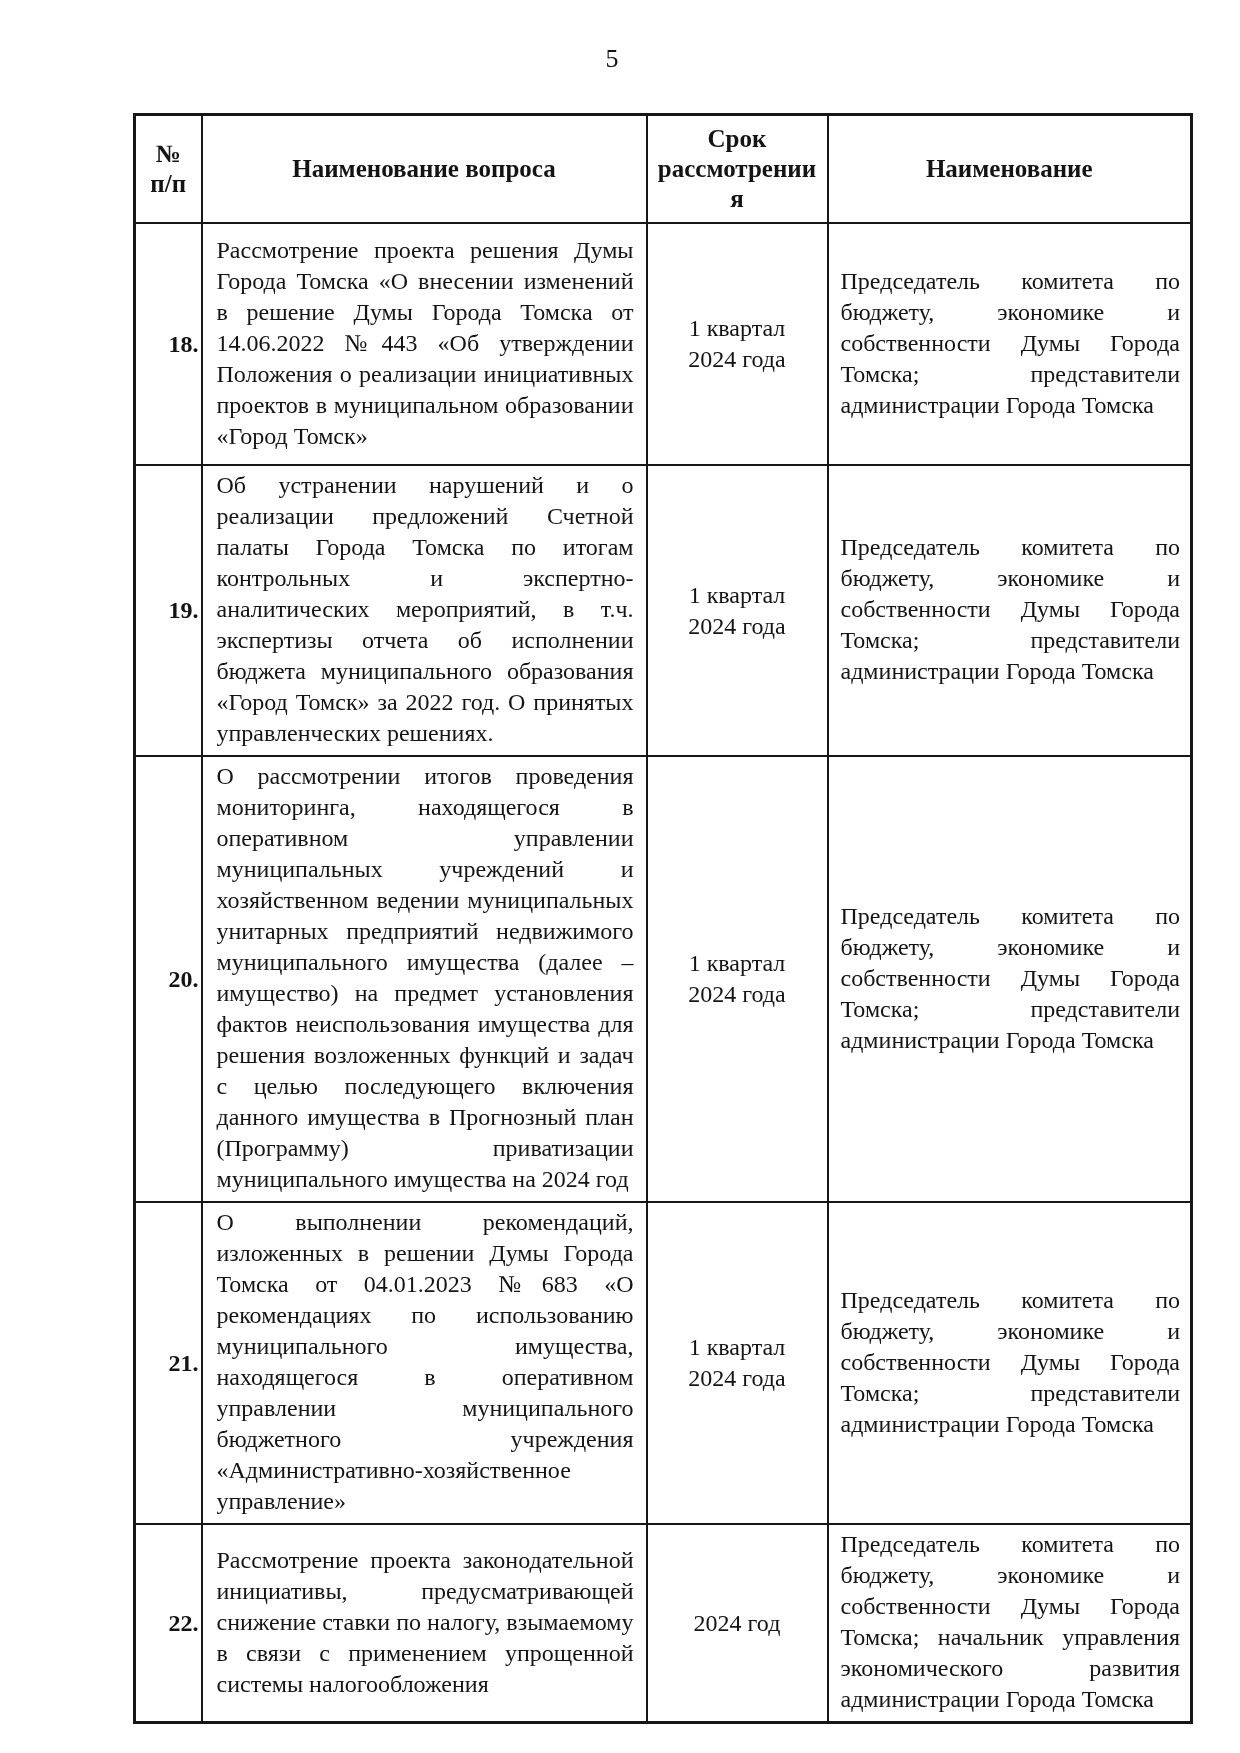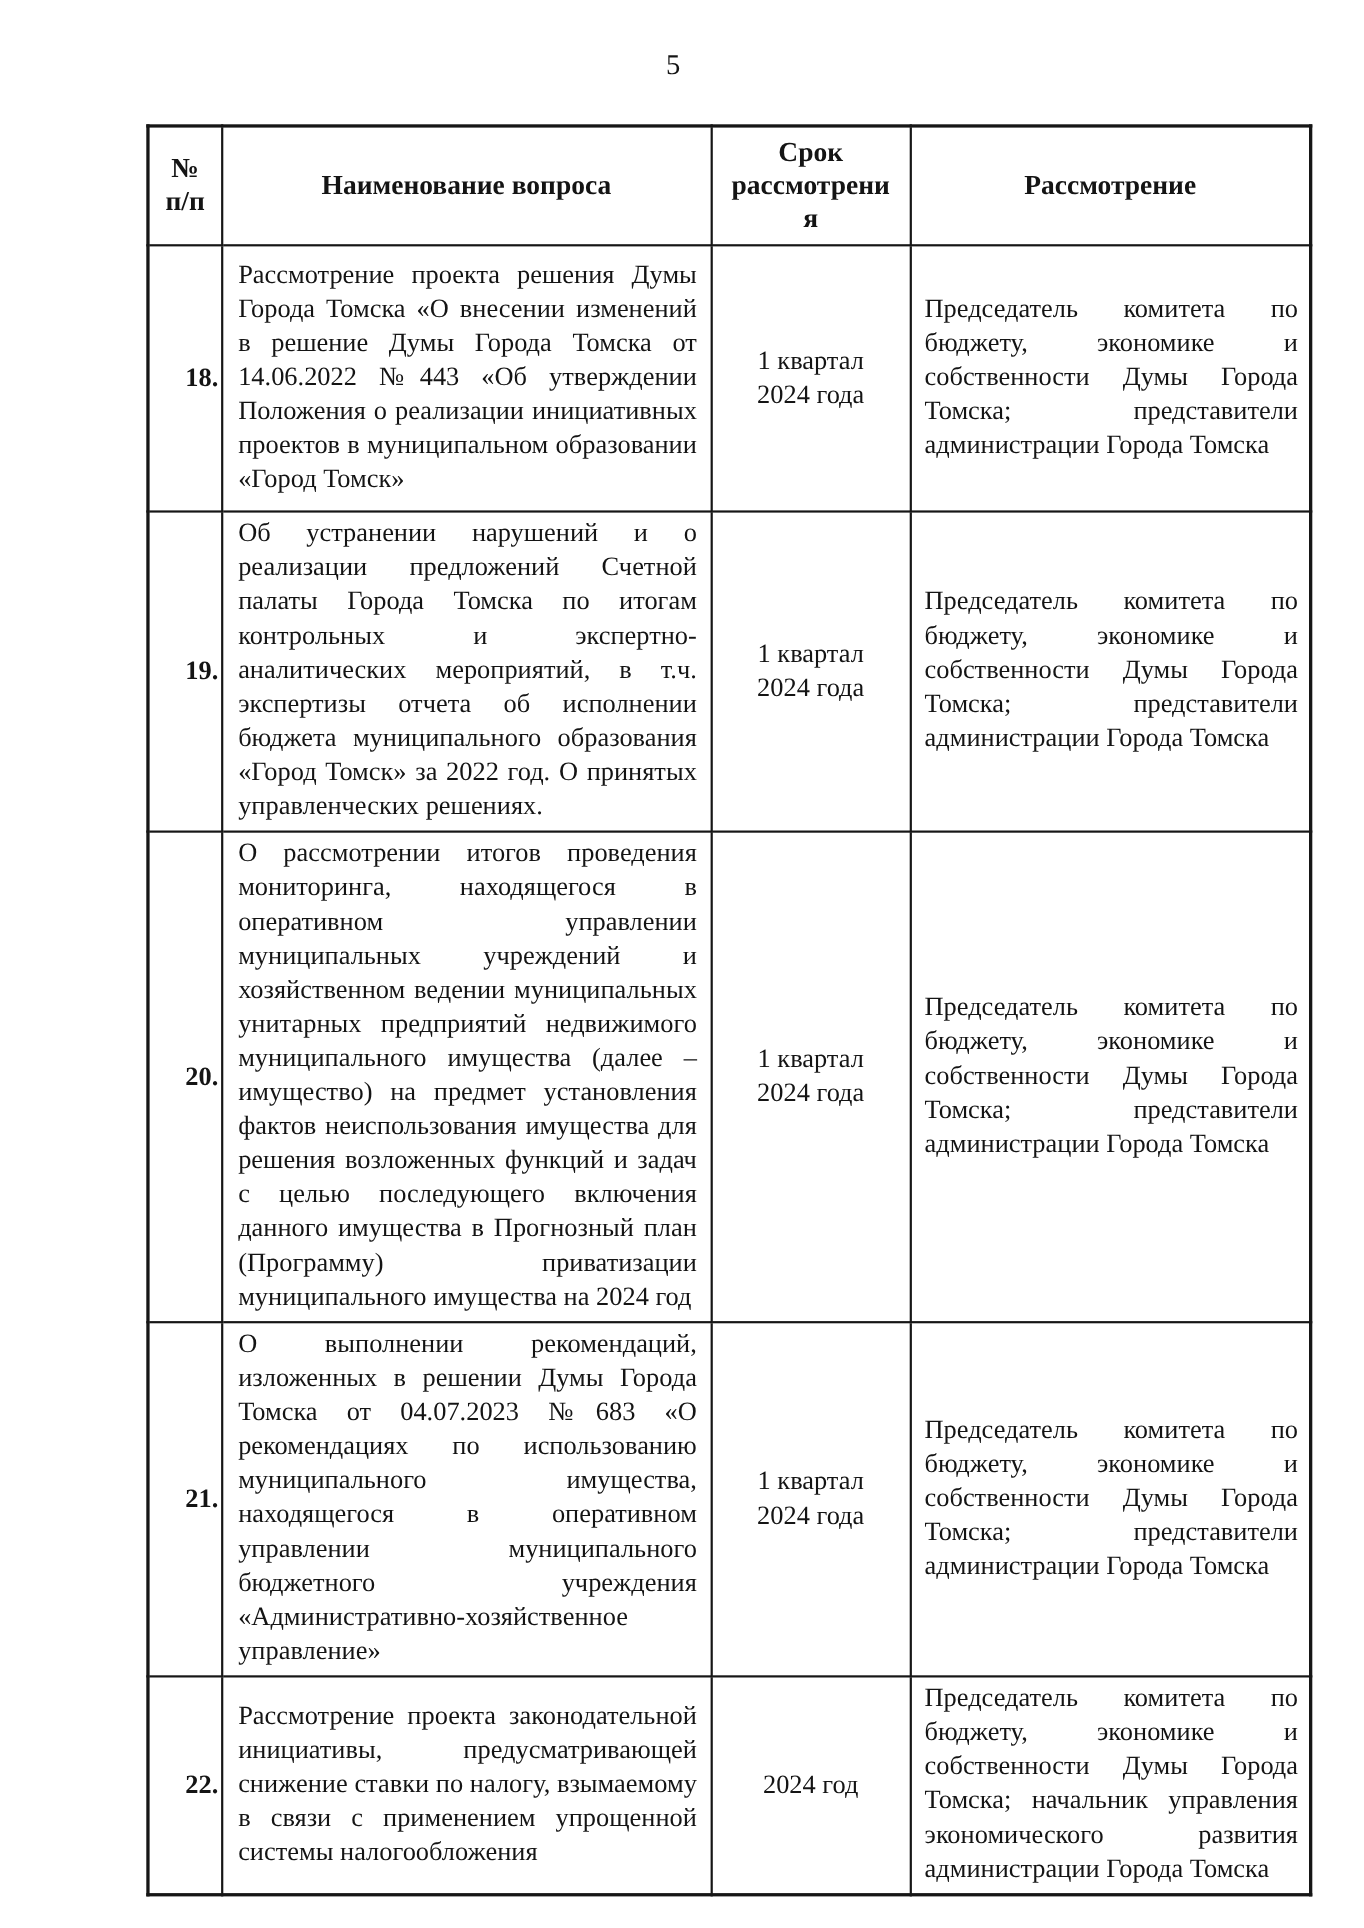--- a/index.html
+++ b/index.html
@@ -89,24 +89,24 @@
   </colgroup>
   <thead>
     <tr>
       <th>
         <div>№</div>
         <div>п/п</div>
       </th>
       <th>Наименование вопроса</th>
       <th>
         <div>Срок</div>
-        <div>рассмотрени</div>
+        <div>рассмотрении</div>
         <div>я</div>
       </th>
-      <th>Рассмотрение</th>
+      <th>Наименование</th>
     </tr>
   </thead>
   <tbody>
     <tr class="row-18">
       <td class="cell-num">18.</td>
       <td class="cell-question">Рассмотрение проекта решения Думы Города Томска «О внесении изменений в решение Думы Города Томска от 14.06.2022 №443 «Об утверждении Положения о реализации инициативных проектов в муниципальном образовании «Город Томск»</td>
       <td class="cell-term">1 квартал 2024 года</td>
       <td class="cell-responsible">Председатель комитета по бюджету, экономике и собственности Думы Города Томска; представители администрации Города Томска</td>
     </tr>
     <tr class="row-19">
@@ -116,21 +116,21 @@
       <td class="cell-responsible">Председатель комитета по бюджету, экономике и собственности Думы Города Томска; представители администрации Города Томска</td>
     </tr>
     <tr class="row-20">
       <td class="cell-num">20.</td>
       <td class="cell-question">О рассмотрении итогов проведения мониторинга, находящегося в оперативном управлении муниципальных учреждений и хозяйственном ведении муниципальных унитарных предприятий недвижимого муниципального имущества (далее – имущество) на предмет установления фактов неиспользования имущества для решения возложенных функций и задач с целью последующего включения данного имущества в Прогнозный план (Программу) приватизации муниципального имущества на 2024 год</td>
       <td class="cell-term">1 квартал 2024 года</td>
       <td class="cell-responsible">Председатель комитета по бюджету, экономике и собственности Думы Города Томска; представители администрации Города Томска</td>
     </tr>
     <tr class="row-21">
       <td class="cell-num">21.</td>
-      <td class="cell-question">О выполнении рекомендаций, изложенных в решении Думы Города Томска от 04.07.2023 №683 «О рекомендациях по использованию муниципального имущества, находящегося в оперативном управлении муниципального бюджетного учреждения «Административно-хозяйственное управление»</td>
+      <td class="cell-question">О выполнении рекомендаций, изложенных в решении Думы Города Томска от 04.01.2023 №683 «О рекомендациях по использованию муниципального имущества, находящегося в оперативном управлении муниципального бюджетного учреждения «Административно-хозяйственное управление»</td>
       <td class="cell-term">1 квартал 2024 года</td>
       <td class="cell-responsible">Председатель комитета по бюджету, экономике и собственности Думы Города Томска; представители администрации Города Томска</td>
     </tr>
     <tr class="row-22">
       <td class="cell-num">22.</td>
       <td class="cell-question">Рассмотрение проекта законодательной инициативы, предусматривающей снижение ставки по налогу, взымаемому в связи с применением упрощенной системы налогообложения</td>
       <td class="cell-term">2024 год</td>
       <td class="cell-responsible">Председатель комитета по бюджету, экономике и собственности Думы Города Томска; начальник управления экономического развития администрации Города Томска</td>
     </tr>
   </tbody>

